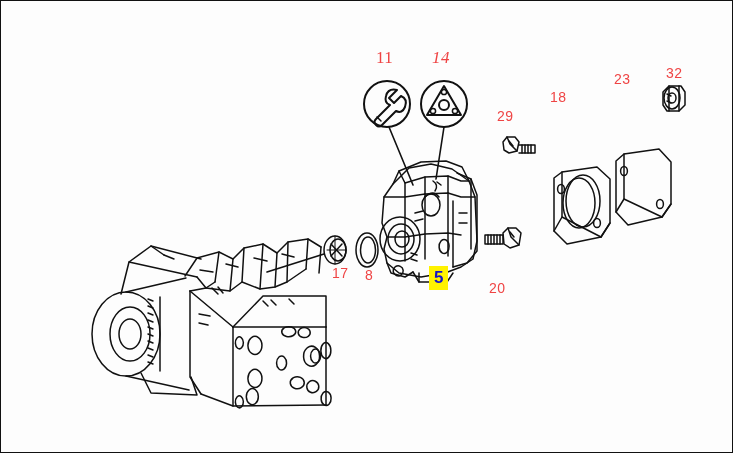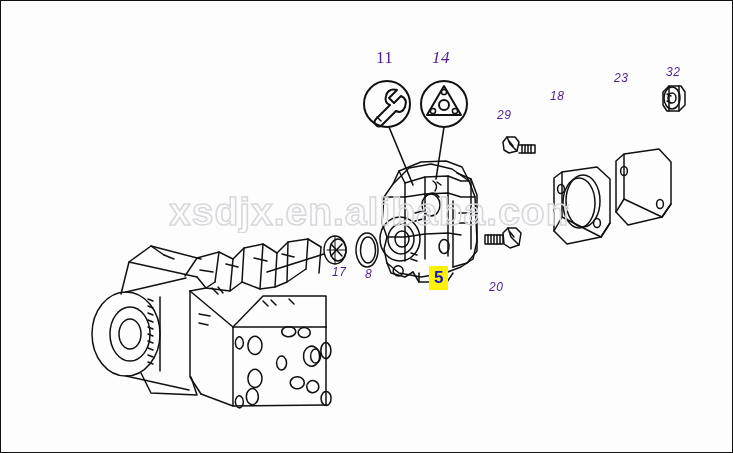--- a/index.html
+++ b/index.html
@@ -18,26 +18,26 @@
     border-right:1.5px solid #111;
   }
   #artboard{position:absolute;inset:0;}
   svg.layer{position:absolute;left:0;top:0;width:733px;height:453px;}
 
   
   .callout{
     position:absolute;
     font-family:"Liberation Serif", serif;
     font-size:17px;
-    color:#4c1d95;
+    color:#ef4444;
     line-height:1;
     white-space:nowrap;
     letter-spacing:.5px;
   }
-  .callout.sans{font-family:"Liberation Sans", sans-serif;font-size:12px;font-style:italic;}
+  .callout.sans{font-family:"Liberation Sans", sans-serif;font-size:14px;}
 
   
   .callout-hl{
     position:absolute;
     background:#fff200;
     color:#1414c8;
     font-family:"Liberation Sans", sans-serif;
     font-size:17px;
     font-weight:600;
     line-height:1;
@@ -254,25 +254,20 @@
           <path d="M502 232 L507 227 L515 227 L520 232 L518 244 L509 247 L503 243 Z"></path>
           <path d="M507 227 L510 236 L518 244"></path>
           <path d="M484 234 L502 234 L502 243 L484 243 Z"></path>
           <path d="M487 234 L487 243 M490 234 L490 243 M493 234 L493 243 M496 234 L496 243 M499 234 L499 243"></path>
           <path d="M509 231 l4 5"></path>
         </g>
 
       </g>
     </svg>
 
-    <div id="watermark">
-      <svg viewBox="0 0 400 40" width="400" height="40">
-        <text class="wm-text" x="0" y="32">xsdjx.en.alibaba.com</text>
-      </svg>
-    </div>
 
     <div class="callout" style="left:375px;top:48px;">11</div>
 
     <div class="callout" style="left:431px;top:48px;font-style:italic;">14</div>
 
     <div class="callout sans" style="left:496px;top:108px;">29</div>
 
     <div class="callout sans" style="left:549px;top:89px;">18</div>
 
     <div class="callout sans" style="left:613px;top:71px;">23</div>

